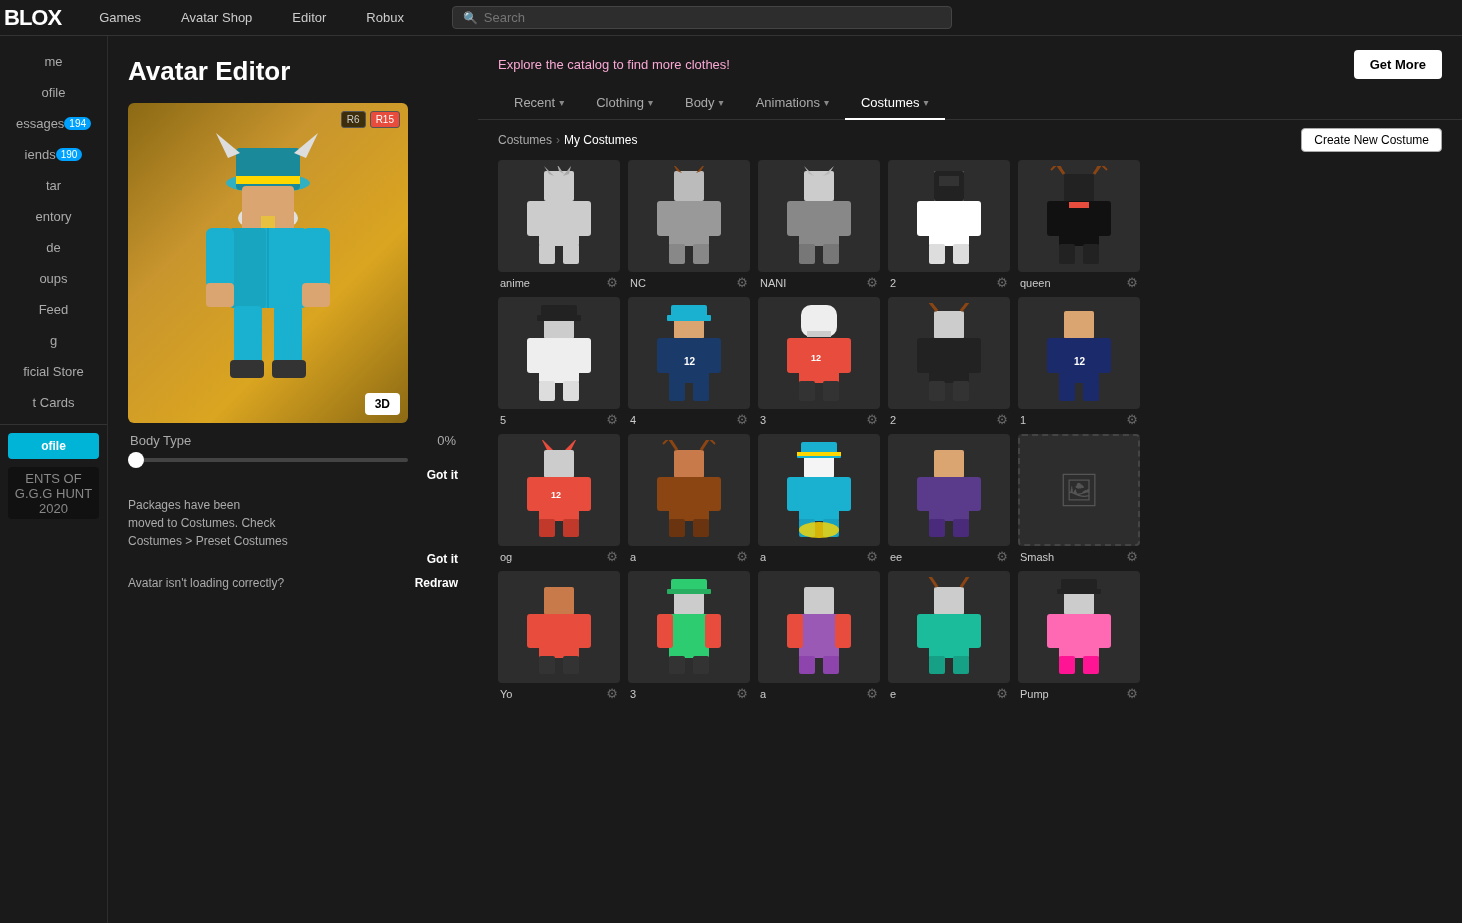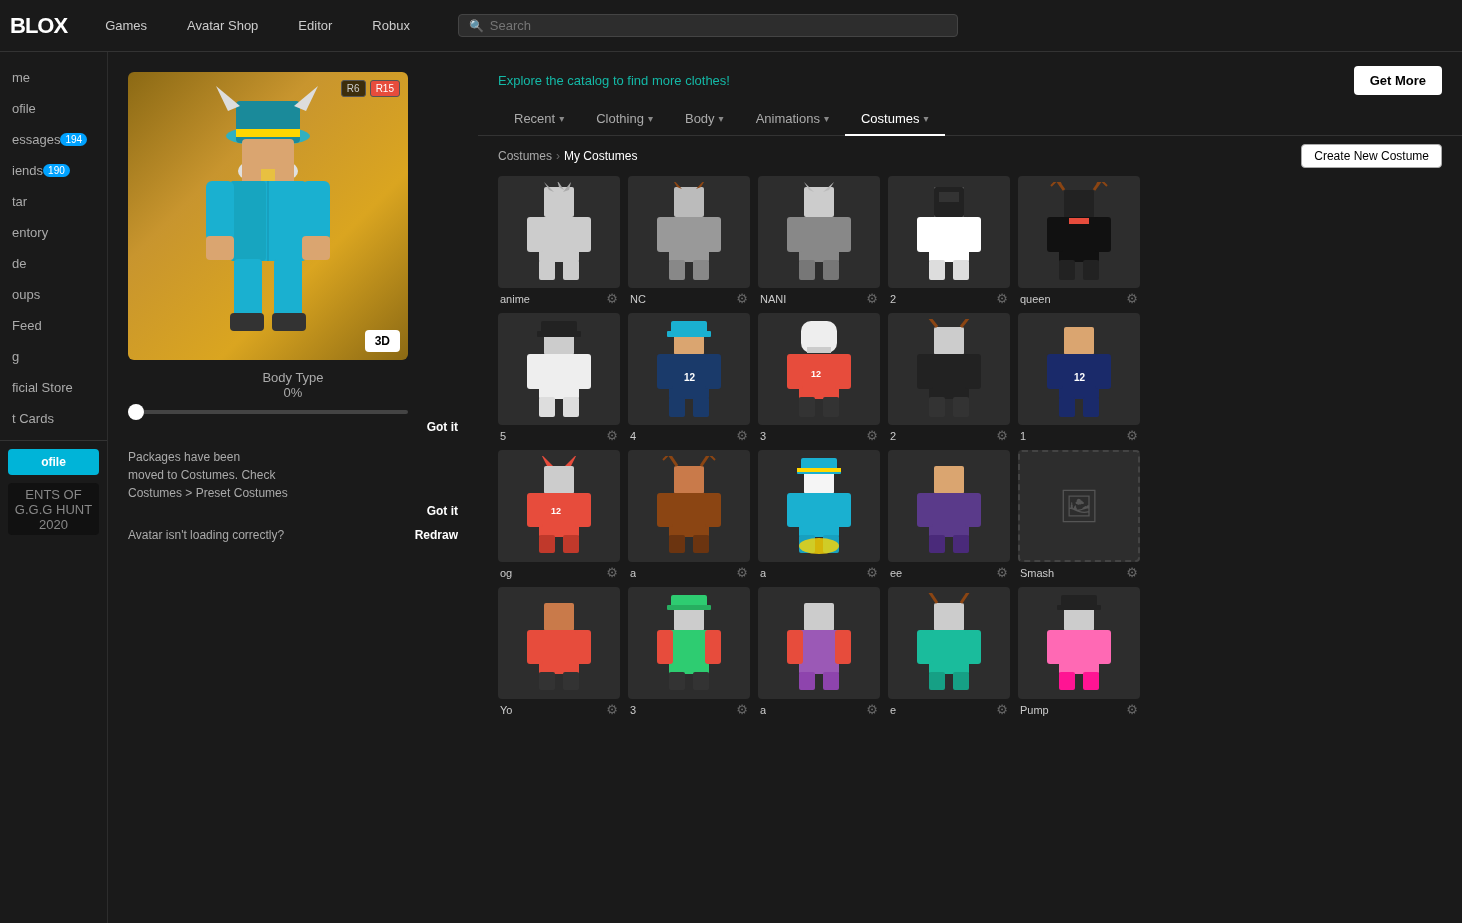--- a/index.html
+++ b/index.html
@@ -1,24 +1,24 @@
 <!DOCTYPE html>
 <html><head>
   <meta charset="utf-8">
   <style>
     * { box-sizing: border-box; margin: 0; padding: 0; }
     body { font-family: 'Arial', sans-serif; background: #1a1a1a; color: #fff; width: 1462px; min-height: 923px; overflow-x: hidden; }
 
     
     .top-nav {
       background: #1a1a1a;
-      height: 52px;
-      display: flex;
-      align-items: center;
-      padding: 0 10px;
+      height: 36px;
+      display: flex;
+      align-items: center;
+      padding: 0 4px;
       border-bottom: 1px solid #333;
       position: relative;
       z-index: 10;
     }
     .nav-logo {
       font-size: 22px;
       font-weight: 900;
       color: #fff;
       margin-right: 30px;
       letter-spacing: -1px;
@@ -72,21 +72,21 @@
     .sidebar-item {
       padding: 8px 12px;
       font-size: 13px;
       color: #aaa;
       cursor: pointer;
       white-space: nowrap;
       overflow: hidden;
       text-overflow: ellipsis;
       display: flex;
       align-items: center;
-      justify-content: flex-start;
+      justify-content: center;
     }
     .sidebar-item .badge {
       background: #00a2ff;
       color: #fff;
       border-radius: 8px;
       font-size: 10px;
       padding: 1px 5px;
       min-width: 20px;
       text-align: center;
     }
@@ -135,21 +135,21 @@
       overflow-y: auto;
     }
     .avatar-panel-title {
       font-size: 26px;
       font-weight: bold;
       color: #fff;
       margin-bottom: 16px;
     }
     .avatar-preview-box {
       width: 280px;
-      height: 288px;
+      height: 320px;
       background: linear-gradient(135deg, #8B6914, #c8952e, #daa520, #8B6914);
       border-radius: 6px;
       position: relative;
       display: flex;
       align-items: center;
       justify-content: center;
       overflow: hidden;
     }
     .avatar-preview-badges {
       position: absolute;
@@ -178,24 +178,23 @@
       padding: 4px 10px;
       font-size: 12px;
       font-weight: bold;
       cursor: pointer;
     }
 
     
     .body-type-row {
       display: flex;
       justify-content: space-between;
-      align-items: center;
+      align-items: flex-end;
       margin-top: 10px;
       padding: 0 2px;
-      flex-direction: column;
     }
     .body-type-label { font-size: 13px; color: #aaa; }
     .body-type-pct { font-size: 13px; color: #aaa; }
     .body-slider {
       width: 280px;
       margin-top: 4px;
       -webkit-appearance: none;
       height: 4px;
       background: #444;
       border-radius: 2px;
@@ -250,21 +249,21 @@
     }
 
     
     .right-header {
       display: flex;
       align-items: center;
       justify-content: space-between;
       padding: 14px 20px 8px 20px;
       flex-shrink: 0;
     }
-    .catalog-text { font-size: 13px; color: #14b8a6; }
+    .catalog-text { font-size: 13px; color: #f9a8d4; }
     .get-more-btn {
       background: #fff;
       color: #000;
       border: none;
       border-radius: 4px;
       padding: 7px 16px;
       font-size: 13px;
       font-weight: bold;
       cursor: pointer;
     }
@@ -441,20 +440,21 @@
     <div class="sidebar-banner">
       <div class="sidebar-banner-text">ENTS OF
 G.G.G
 HUNT 2020</div>
     </div>
   </div>
 
   <div class="content-area">
 
     <div class="avatar-panel">
+      <div class="avatar-panel-title">Avatar Editor</div>
 
       
       <div class="avatar-preview-box">
         <div class="avatar-preview-badges">
           <span class="avatar-badge">R6</span>
           <span class="avatar-badge r15">R15</span>
         </div>
 
         <svg width="140" height="270" viewBox="0 0 140 270">
 

